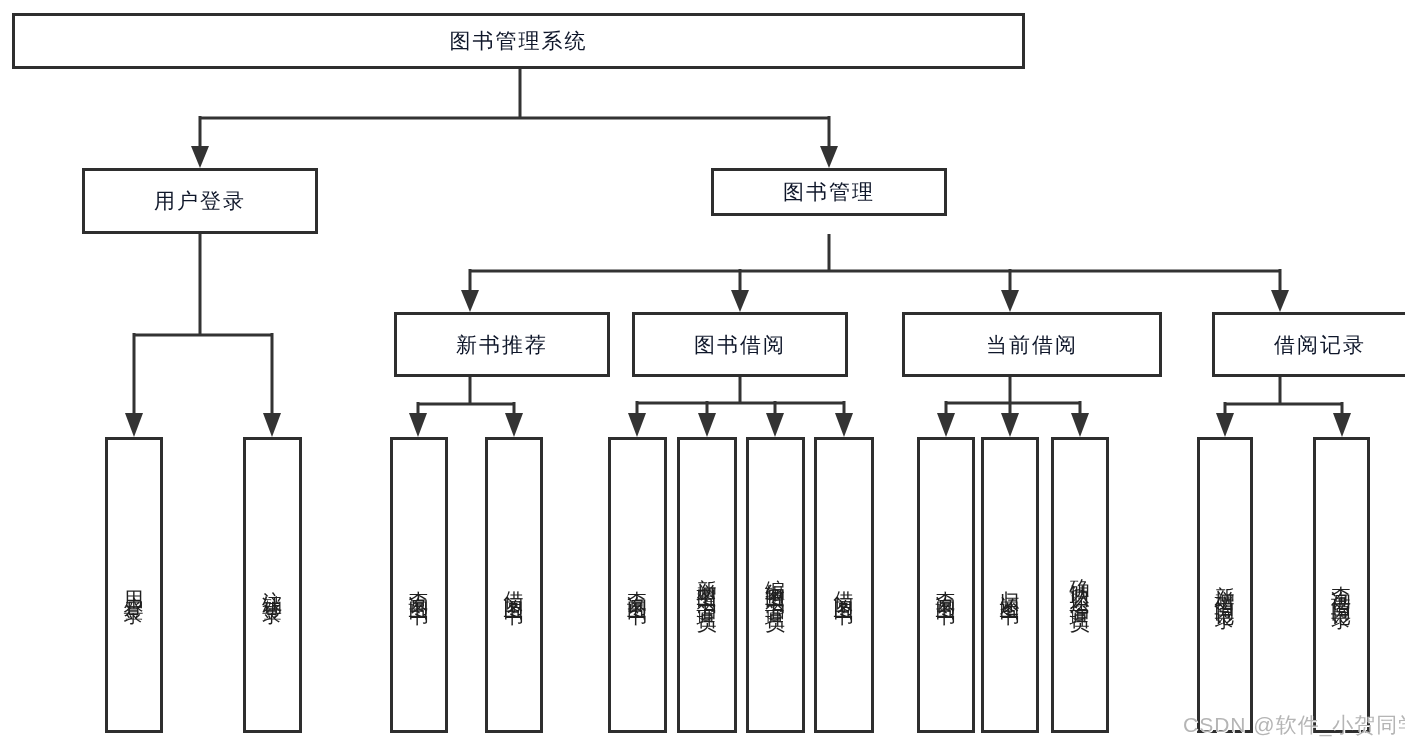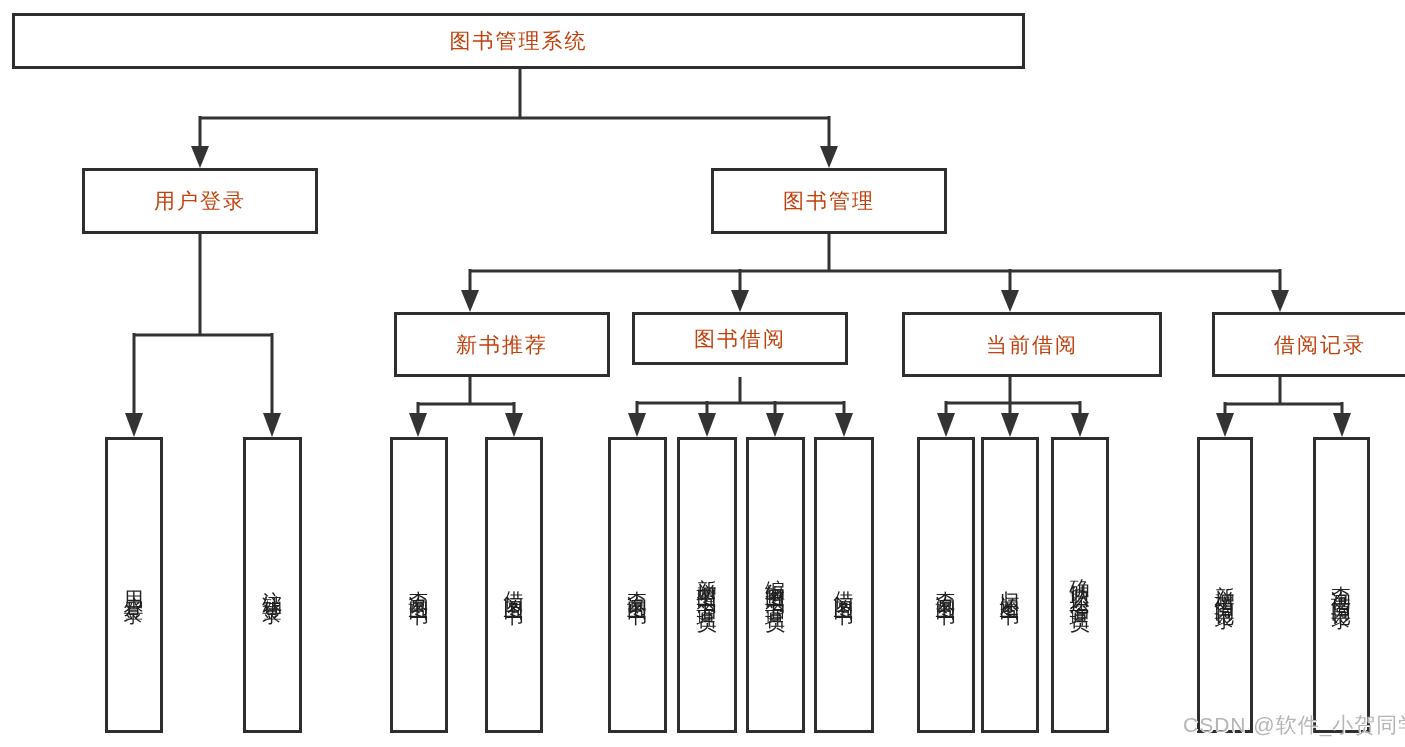--- a/index.html
+++ b/index.html
@@ -18,21 +18,21 @@
   }
   .hbox {
     position: absolute;
     box-sizing: border-box;
     border: 3px solid #2e2e2e;
     background: #ffffff;
     display: flex;
     align-items: center;
     justify-content: center;
     font-size: 21px;
-    color: #c2410c;
+    color: #0f172a;
     letter-spacing: 2px;
     white-space: nowrap;
   }
   .vbox {
     position: absolute;
     box-sizing: border-box;
     border: 3px solid #2e2e2e;
     background: #ffffff;
     top: 437px;
     height: 296px;
@@ -109,28 +109,28 @@
     </g>
   </svg>
 
   <div class="hbox" style="left:12px; top:13px; width:1013px; height:56px;">
     <span>图书管理系统</span>
   </div>
 
   <div class="hbox" style="left:82px; top:168px; width:236px; height:66px;">
     <span>用户登录</span>
   </div>
-  <div class="hbox" style="left:711px; top:168px; width:236px; height:66px;">
+  <div class="hbox" style="left:711px; top:168px; width:236px; height:48px;">
     <span>图书管理</span>
   </div>
 
   <div class="hbox" style="left:362px; top:312px; width:216px; height:65px;margin-left:32px;">
     <span>新书推荐</span>
   </div>
-  <div class="hbox" style="left:632px; top:312px; width:216px; height:53px;">
+  <div class="hbox" style="left:632px; top:312px; width:216px; height:65px;">
     <span>图书借阅</span>
   </div>
   <div class="hbox" style="left:902px; top:312px; width:260px; height:65px;">
     <span>当前借阅</span>
   </div>
   <div class="hbox" style="left:1212px; top:312px; width:216px; height:65px;">
     <span>借阅记录</span>
   </div>
 
   <div class="vbox" style="left:105px; width:58px;">

